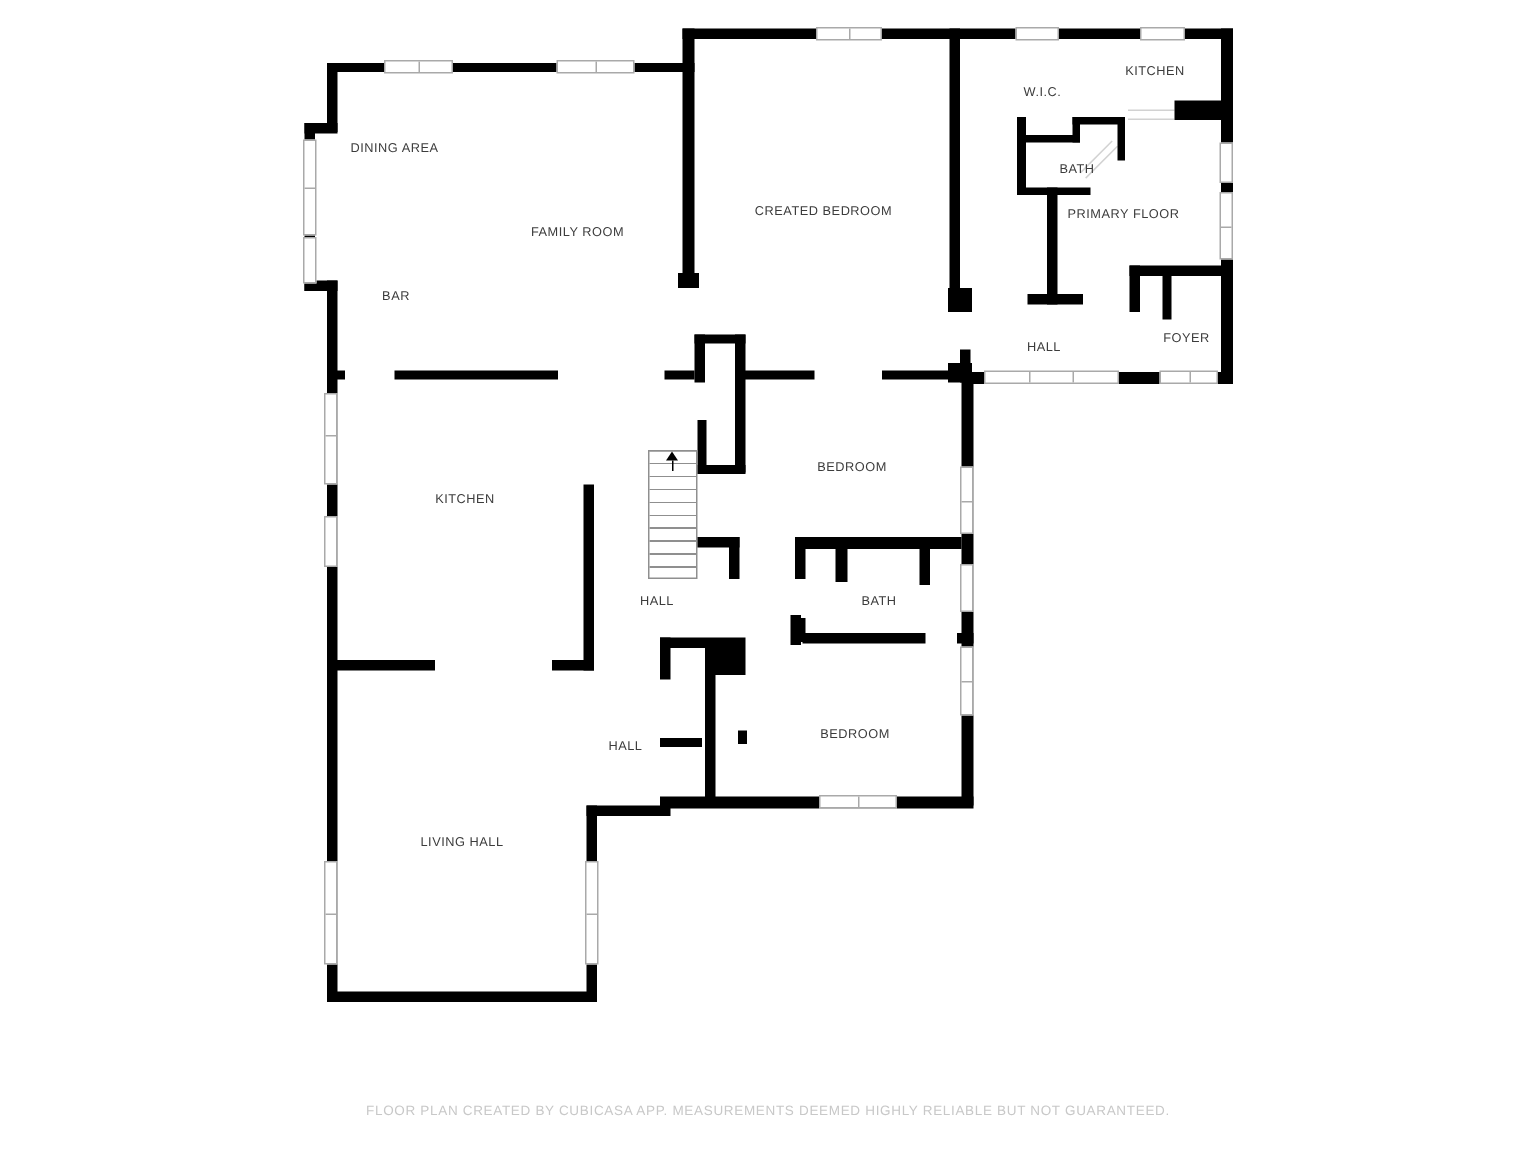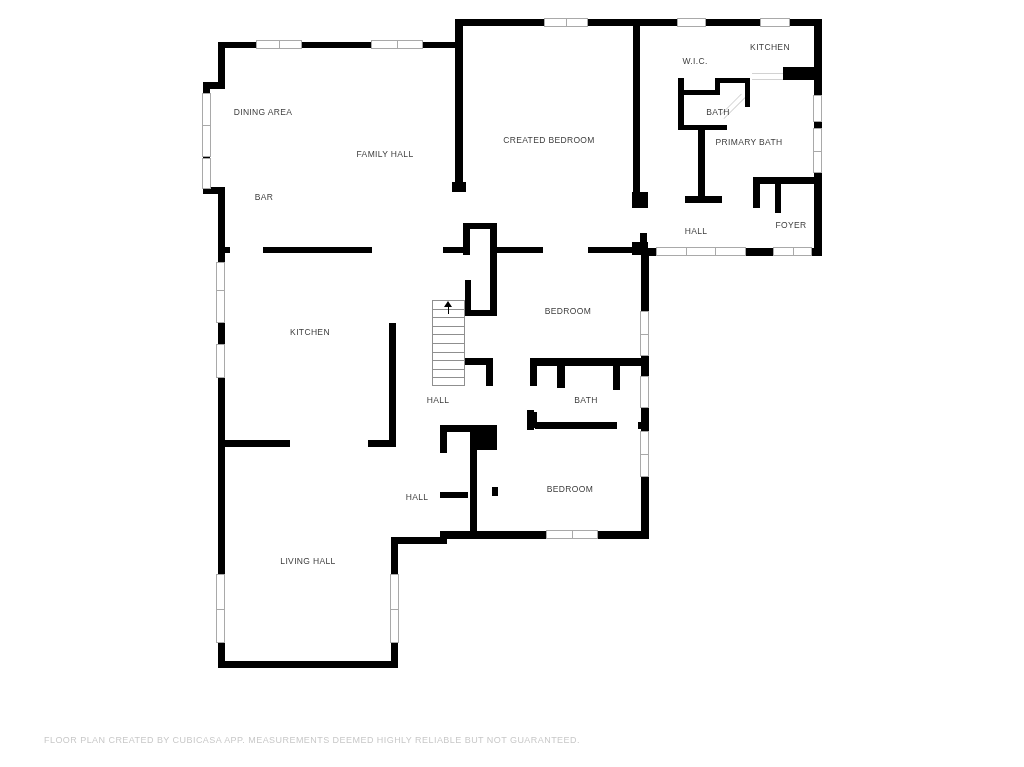--- a/index.html
+++ b/index.html
@@ -9,22 +9,22 @@
   .win{position:absolute;background:#fff;border:1px solid #a9a9a9;box-sizing:border-box;z-index:2;}
   .m{position:absolute;background:#a9a9a9;}
   .lbl{position:absolute;transform:translate(-50%,-50%);font-size:8.5px;color:#3c3c3c;
        letter-spacing:.35px;white-space:nowrap;z-index:3;}
   .stairs{position:absolute;box-sizing:border-box;border:1px solid #8f8f8f;z-index:1;
       background:repeating-linear-gradient(to bottom,#ffffff 0px,#ffffff 7.6px,#8f8f8f 7.6px,#8f8f8f 8.6px);}
   .arrow-up{position:absolute;width:0;height:0;border-left:4px solid transparent;
       border-right:4px solid transparent;border-bottom:6px solid #000;z-index:2;}
   .stem{position:absolute;width:1px;background:#000;z-index:2;}
   .swing{position:absolute;border-top:1px solid #d2d2d2;border-bottom:1px solid #d2d2d2;z-index:0;}
-  .footer{position:absolute;left:0;right:0;top:735px;font-size:9px;
-      color:#c8c8c8;letter-spacing:.45px;z-index:3;margin-left:44px;}
+  .footer{position:absolute;left:0;right:0;top:735px;text-align:center;font-size:9px;
+      color:#c8c8c8;letter-spacing:.45px;z-index:3;}
 </style>
 </head>
 <body>
 
 <div id="plan">
 
   <div class="w" style="left:218px;top:42px;width:245px;height:6px"></div>
   <div class="w" style="left:218px;top:42px;width:7px;height:46px"></div>
   <div class="w" style="left:203px;top:82px;width:22px;height:7px"></div>
   <div class="w" style="left:203px;top:82px;width:7px;height:112px"></div>
@@ -139,28 +139,28 @@
       <i class="m" style="top:50%;left:0;right:0;height:1px"></i>
     </div>
   <div class="win" style="left:813px;top:95px;width:9px;height:27px"></div>
   <div class="win" style="left:813px;top:128px;width:9px;height:45px">
       <i class="m" style="top:50%;left:0;right:0;height:1px"></i>
     </div>
   <div class="win" style="left:390px;top:574px;width:9px;height:69px">
       <i class="m" style="top:50%;left:0;right:0;height:1px"></i>
     </div>
 
-  <span class="lbl" style="left:263px;top:112px">DINING AREA</span>
-  <span class="lbl" style="left:385px;top:154px">FAMILY HALL</span>
+  <span class="lbl" style="left:263px;top:98px">DINING AREA</span>
+  <span class="lbl" style="left:385px;top:154px">FAMILY ROOM</span>
   <span class="lbl" style="left:264px;top:197px">BAR</span>
   <span class="lbl" style="left:549px;top:140px">CREATED BEDROOM</span>
   <span class="lbl" style="left:695px;top:61px">W.I.C.</span>
   <span class="lbl" style="left:770px;top:47px">KITCHEN</span>
   <span class="lbl" style="left:718px;top:112px">BATH</span>
-  <span class="lbl" style="left:749px;top:142px">PRIMARY BATH</span>
+  <span class="lbl" style="left:749px;top:142px">PRIMARY FLOOR</span>
   <span class="lbl" style="left:696px;top:231px">HALL</span>
   <span class="lbl" style="left:791px;top:225px">FOYER</span>
   <span class="lbl" style="left:310px;top:332px">KITCHEN</span>
   <span class="lbl" style="left:568px;top:311px">BEDROOM</span>
   <span class="lbl" style="left:586px;top:400px">BATH</span>
   <span class="lbl" style="left:438px;top:400px">HALL</span>
   <span class="lbl" style="left:417px;top:497px">HALL</span>
   <span class="lbl" style="left:570px;top:489px">BEDROOM</span>
   <span class="lbl" style="left:308px;top:561px">LIVING HALL</span>
 

